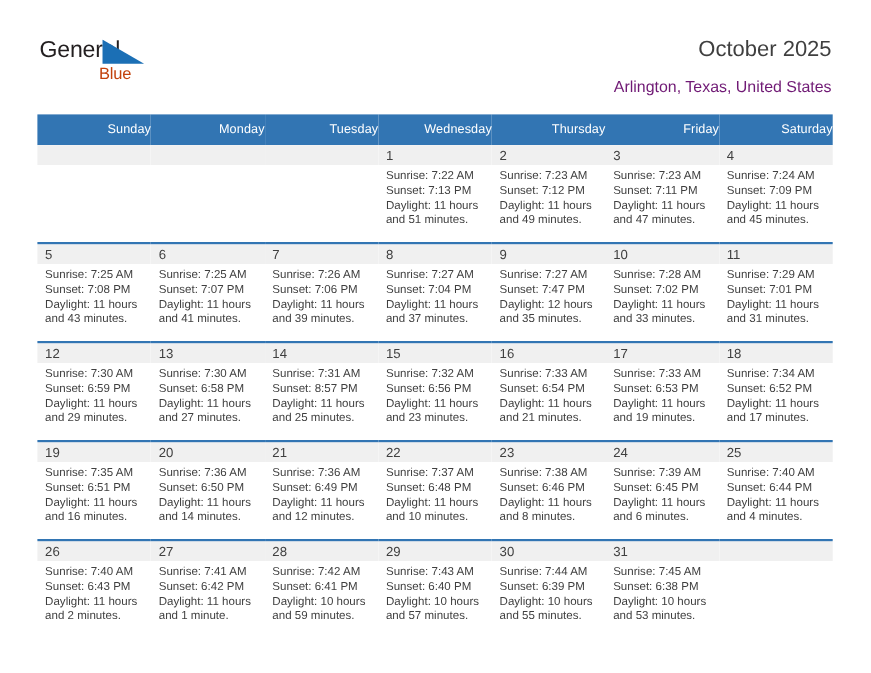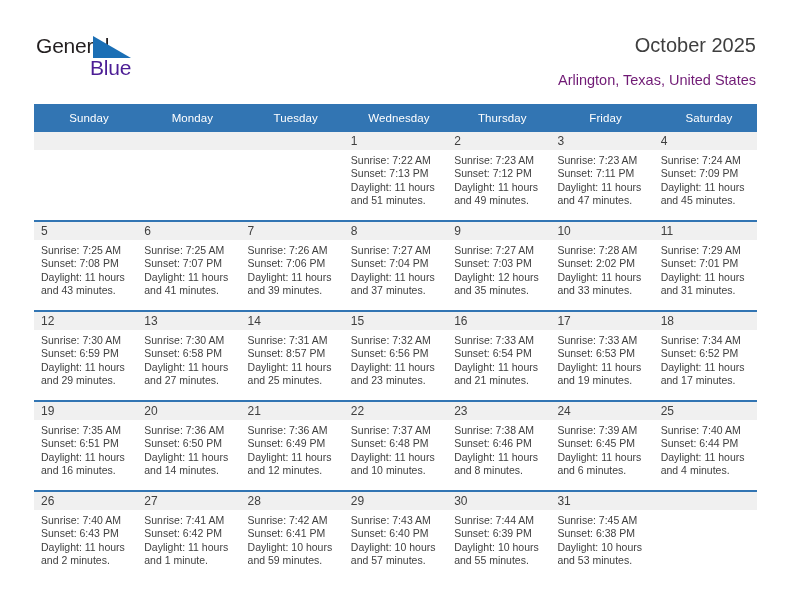--- a/index.html
+++ b/index.html
@@ -42,23 +42,23 @@
     top: 0;
     font-size: 21px;
     letter-spacing: -0.2px;
     color: #231f20;
     line-height: 25px;
   }
   .logo-blue {
     position: absolute;
     left: 54px;
     top: 22px;
-    font-size: 21px;
+    font-size: 15px;
     letter-spacing: -0.2px;
-    color: #4c1d95;
+    color: #c2410c;
     line-height: 25px;
   }
   .logo-triangle {
     position: absolute;
     left: 57px;
     top: 3px;
     width: 40px;
     height: 24px;
   }
 
@@ -91,21 +91,21 @@
     border-collapse: collapse;
     table-layout: fixed;
   }
   .cal col { width: 103.285px; }
 
   .cal thead th {
     background: #3275b3;
     color: #ffffff;
     font-size: 11.5px;
     font-weight: normal;
-    text-align: center;
+    text-align: right;
     padding: 5px 0 5px 7px;
     height: 18px;
     vertical-align: middle;
     letter-spacing: 0.1px;
   }
 
   .week-row td {
     padding: 0;
     vertical-align: top;
     border-bottom: 2px solid #3275b3;
@@ -284,31 +284,31 @@
                 <div>Sunset: 7:04 PM</div>
                 <div class="dl-wrap">Daylight: 11 hours and 37 minutes.</div>
               </div>
             </div>
           </td>
           <td>
             <div class="cell">
               <div class="daynum-band">9</div>
               <div class="info">
                 <div>Sunrise: 7:27 AM</div>
-                <div>Sunset: 7:03 PM</div>
+                <div>Sunset: 7:47 PM</div>
                 <div class="dl-wrap">Daylight: 12 hours and 35 minutes.</div>
               </div>
             </div>
           </td>
           <td>
             <div class="cell">
               <div class="daynum-band">10</div>
               <div class="info">
                 <div>Sunrise: 7:28 AM</div>
-                <div>Sunset: 2:02 PM</div>
+                <div>Sunset: 7:02 PM</div>
                 <div class="dl-wrap">Daylight: 11 hours and 33 minutes.</div>
               </div>
             </div>
           </td>
           <td>
             <div class="cell">
               <div class="daynum-band">11</div>
               <div class="info">
                 <div>Sunrise: 7:29 AM</div>
                 <div>Sunset: 7:01 PM</div>

